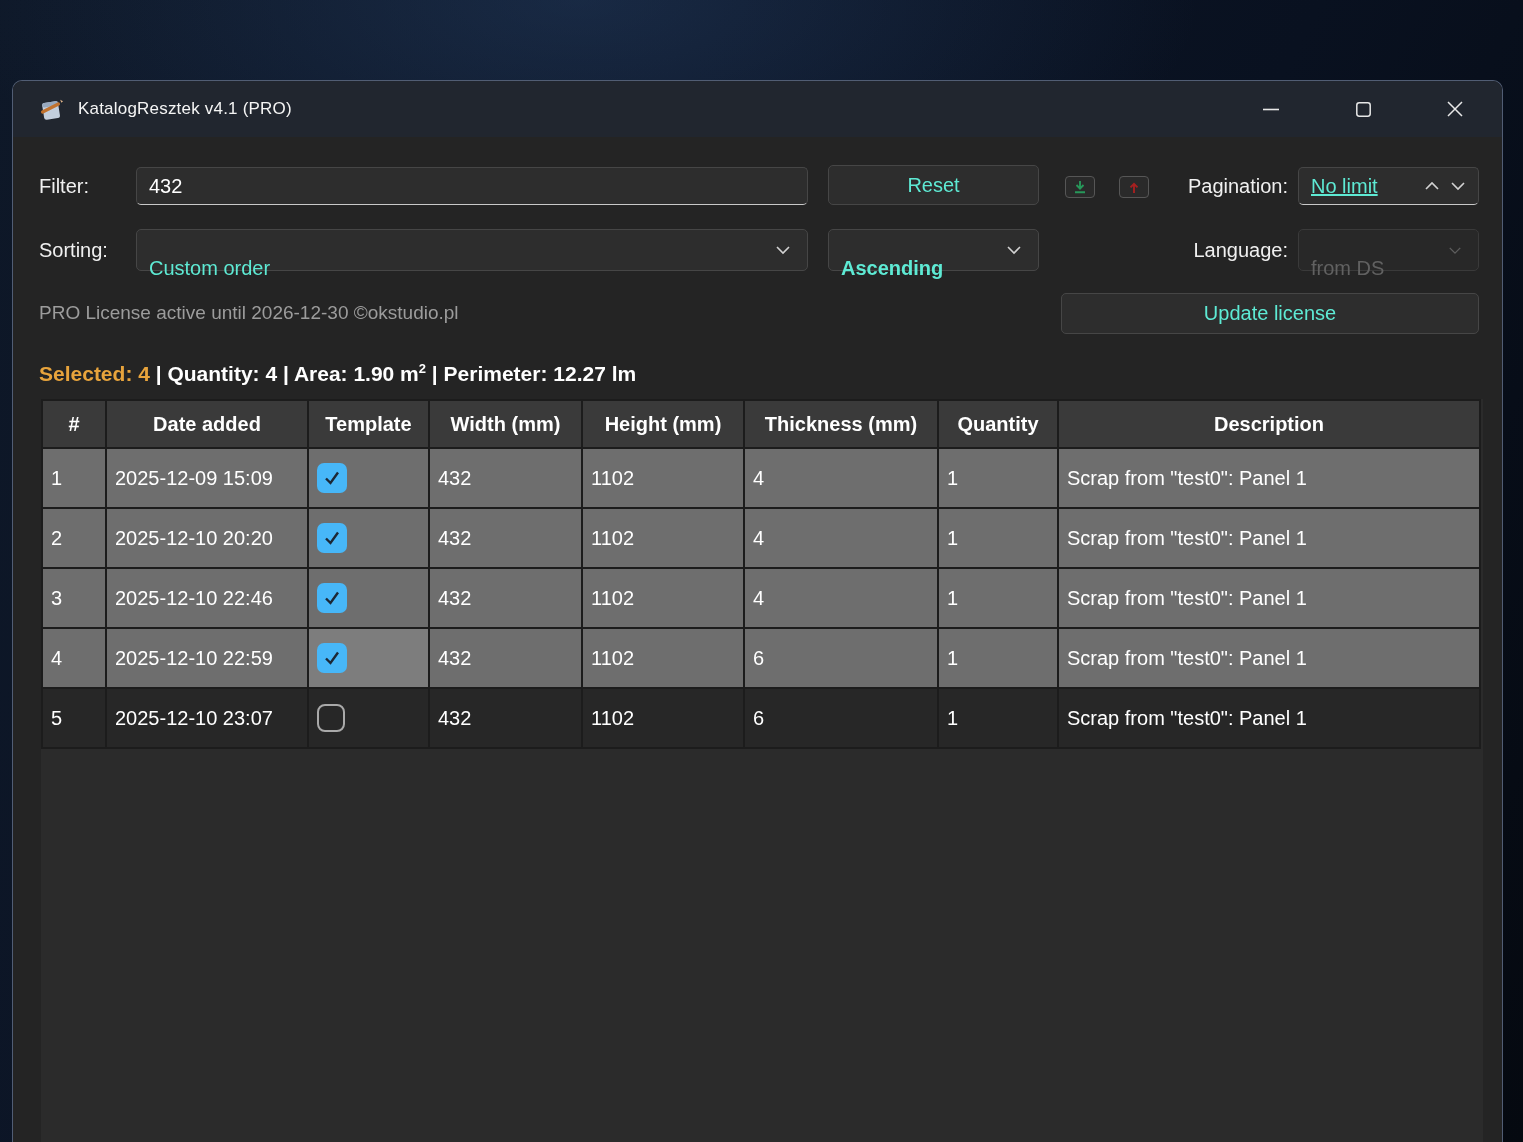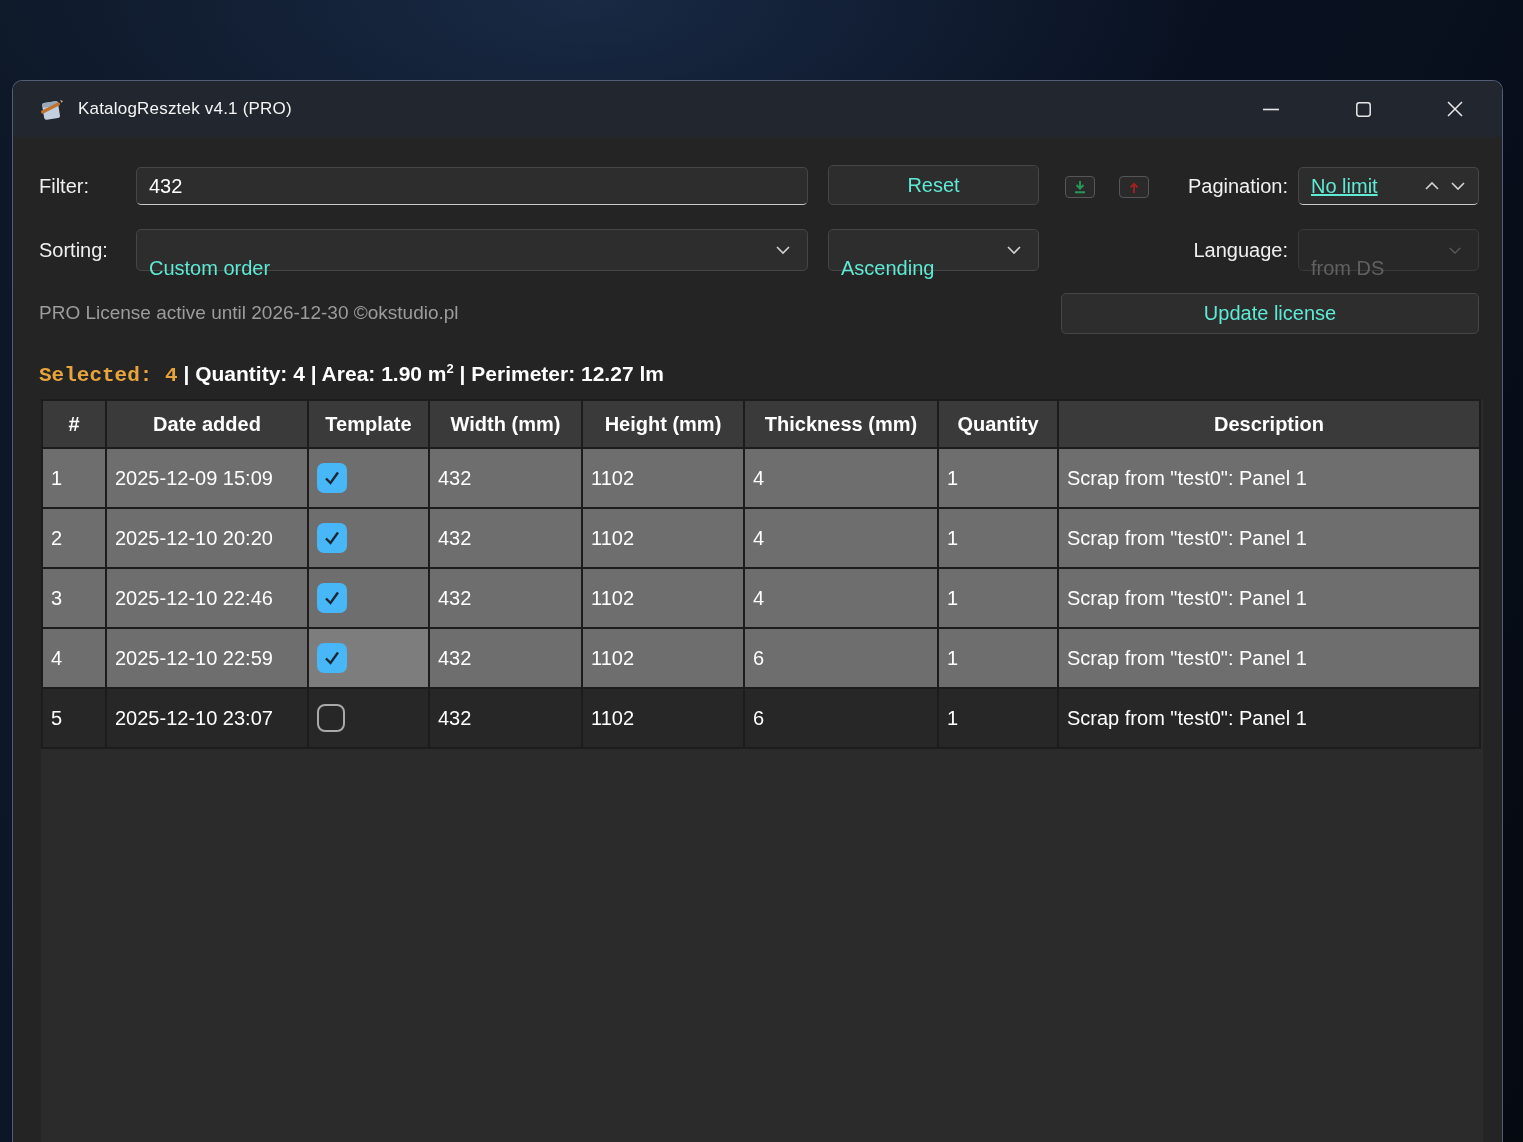--- a/index.html
+++ b/index.html
@@ -54,21 +54,21 @@
   .spin { display:flex; align-items:center; padding:0 12px; }
   .spin .spin-text { flex:1 1 auto; }
   .spin svg { margin-left:10px; }
   .tool-icon {
     position:absolute; width:30px; height:22px; background:#2a2a2a;
     border:1px solid #565656; border-radius:4px;
     display:flex; align-items:center; justify-content:center;
   }
   .license-text { position:absolute; left:26px; top:162px; font-size:19px; color:#9c9c9c; line-height:28px; }
   .status-line { position:absolute; left:26px; top:218px; font-size:21px; font-weight:bold; line-height:28px; color:#ffffff; }
-  .status-selected { color:#e8a43c;font-family:Liberation Mono, monospace; }
+  .status-selected { color:#e8a43c; }
   .status-line sup { font-size:13px; }
   
   .table-viewport { position:absolute; left:28px; top:262px; width:1442px; bottom:0; background:#2b2b2b; }
   table.grid { border-collapse:collapse; table-layout:fixed; width:1438px; }
   .grid th {
     background:#3a3a3a; font-weight:bold; font-size:20px; height:48px;
     text-align:center; padding:0 4px; color:#fff;
   }
   .grid td { height:60px; font-size:20px; padding:0 4px 0 8px; font-weight:normal; text-align:left; }
   .grid th, .grid td { border:2px solid #1c1c1c; overflow:hidden; white-space:nowrap; }
@@ -149,21 +149,21 @@
         </svg>
     </div>
 
     <span class="lbl" style="left:26px; top:92px; line-height:42px;">Sorting:</span>
     <div class="ctl dd" style="left:123px; top:92px; width:672px; height:42px;">
       <span class="dd-text">Custom order</span>
       <svg width="16" height="10" viewBox="0 0 16 10">
         <path d="M2 2 L8 8 L14 2" fill="none" stroke="#d2d2d2" stroke-width="1.6"></path>
         </svg>
     </div>
-    <div class="ctl dd" style="left:815px; top:92px; width:211px; height:42px;">
+    <div class="ctl dd" style="left:815px; top:92px; width:211px; height:42px;font-weight:bold;">
       <span class="dd-text">Ascending</span>
       <svg width="16" height="10" viewBox="0 0 16 10">
         <path d="M2 2 L8 8 L14 2" fill="none" stroke="#d2d2d2" stroke-width="1.6"></path>
         </svg>
     </div>
     <span class="lbl lbl-right" style="left:1100px; top:92px; width:175px; line-height:42px;">Language:</span>
     <div class="ctl dd dd-disabled" style="left:1285px; top:92px; width:181px; height:42px;gap:25px;">
       <span class="dd-text">from DS</span>
       <svg width="14" height="9" viewBox="0 0 16 10">
         <path d="M2 2 L8 8 L14 2" fill="none" stroke="#5d5d5d" stroke-width="1.6"></path>

